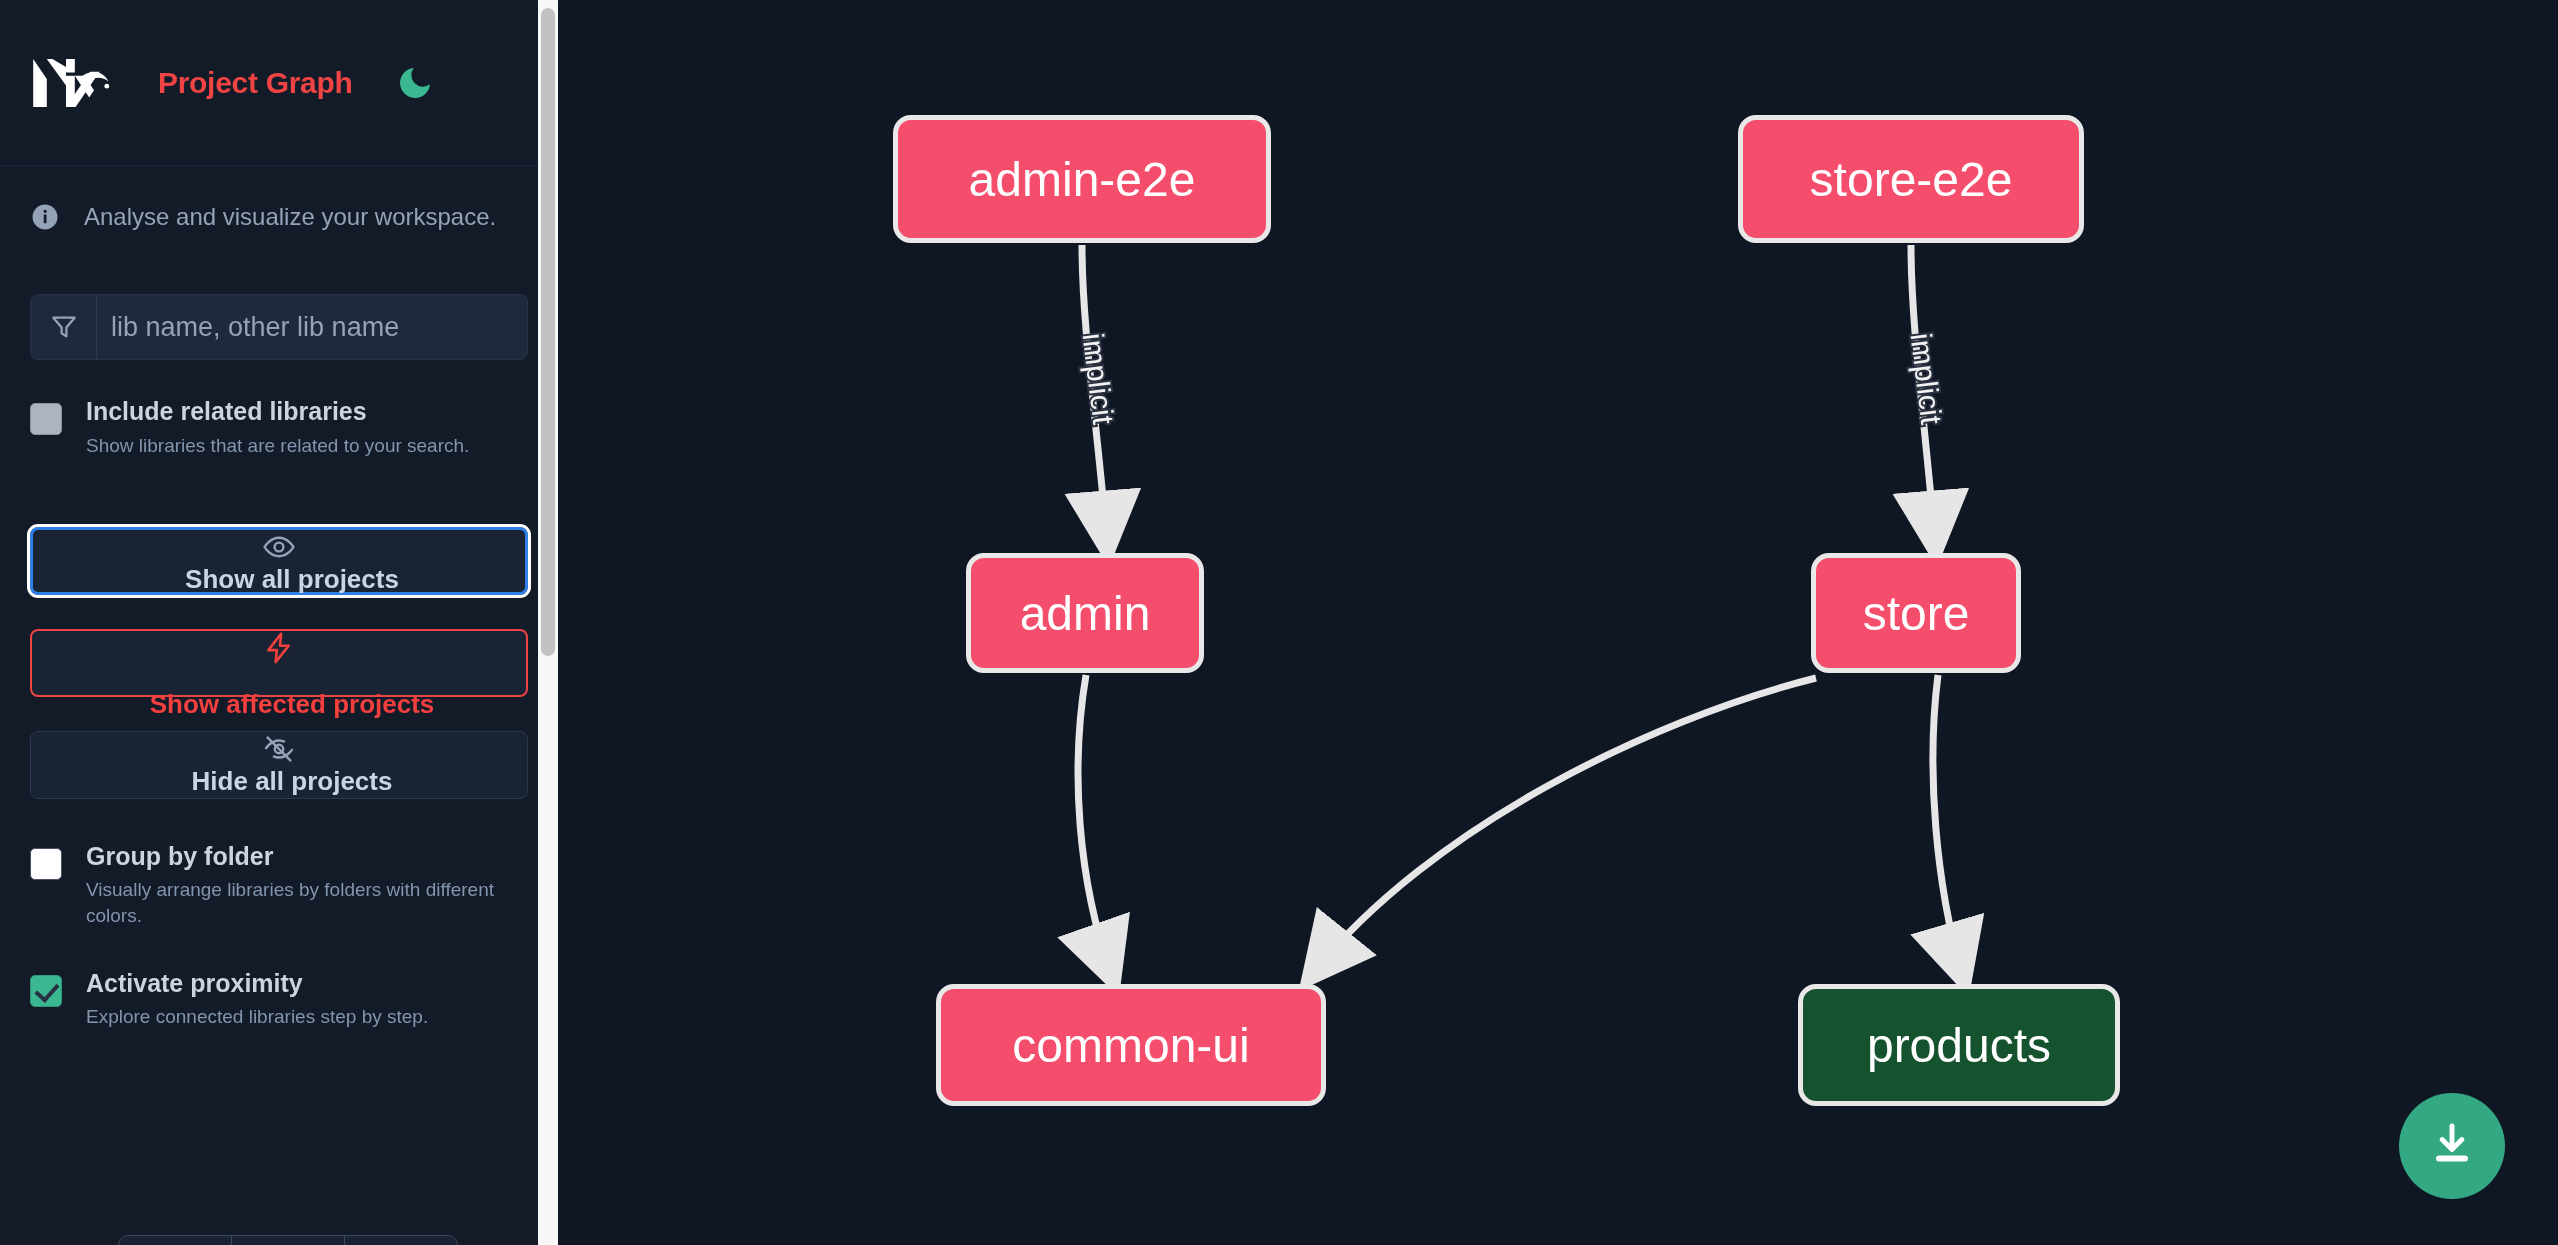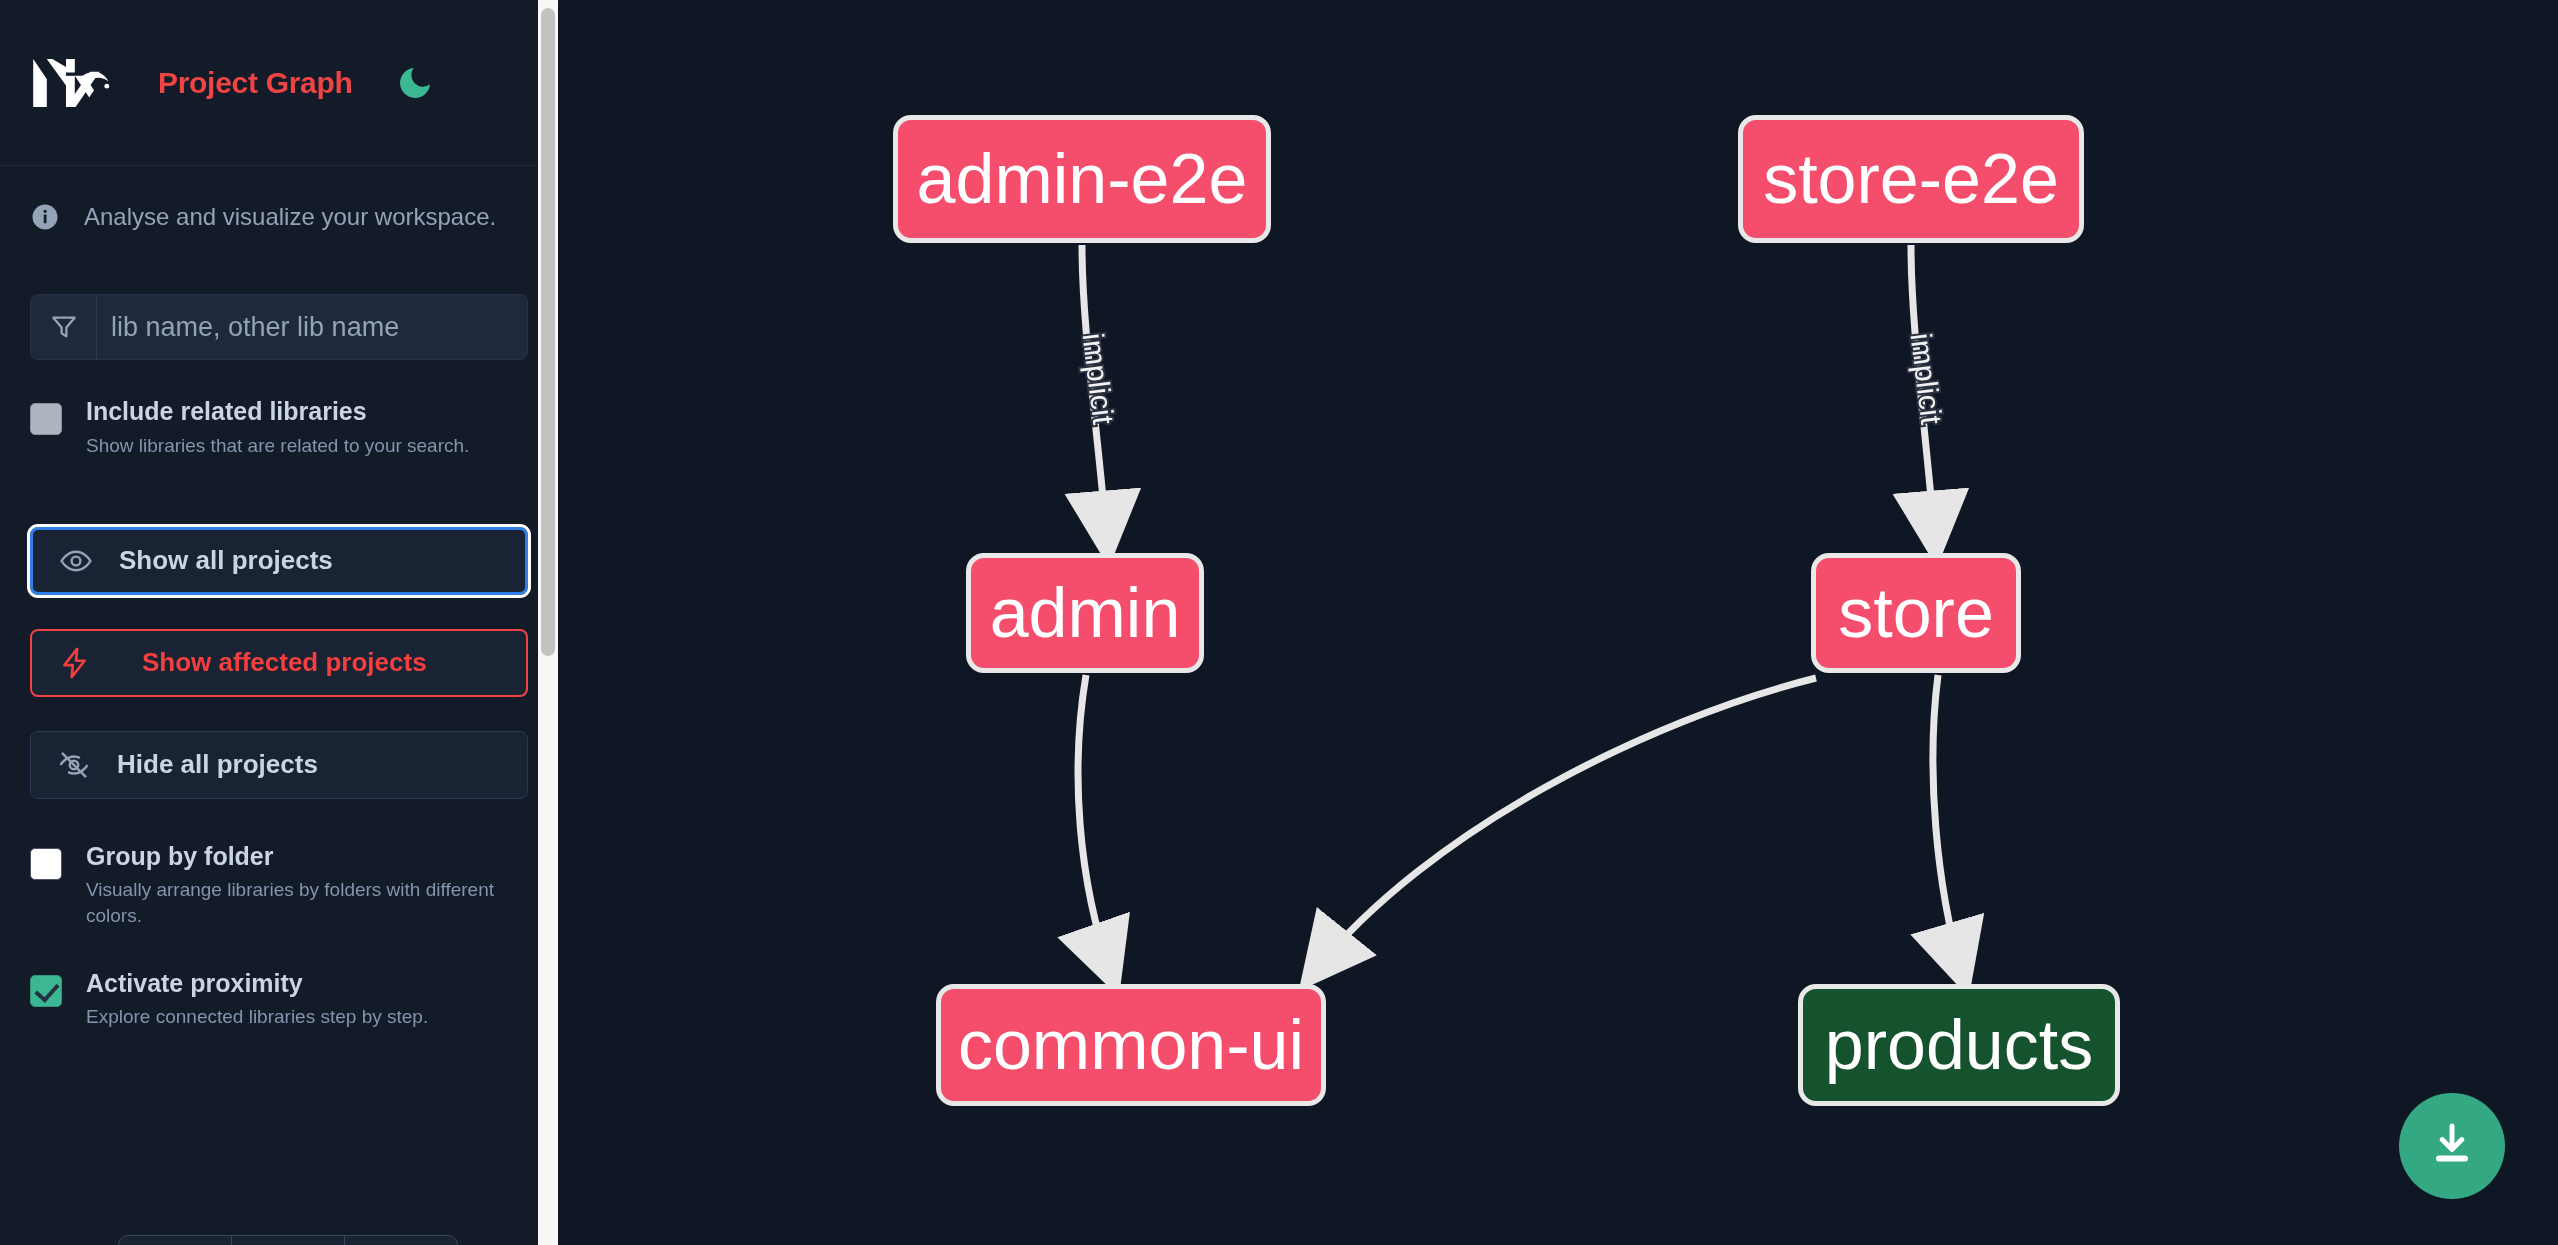--- a/index.html
+++ b/index.html
@@ -94,20 +94,21 @@
     height: 68px; width: 100%;
     border-radius: 8px;
     padding-left: 26px;
     cursor: pointer;
     background: #1a2334;
     border: 1px solid #2b3851;
     color: #cbd5e1;
     font-size: 26px; font-weight: 700;
     font-family: "Liberation Sans", sans-serif;
     text-align: left;
+    flex-direction: column;
   }
   .btn .bicon { flex: 0 0 34px; width: 34px; height: 34px; margin-right: 26px; display:flex; align-items:center; }
   .btn-showall {
     margin-top: 68px;
     border: 3px solid #2f7fe8;
     outline: 3px solid #ffffff;
     outline-offset: 0px;
   }
   .btn-affected {
     margin-top: 34px;
@@ -152,21 +153,21 @@
     background: #0f1624;
     overflow: hidden;
   }
   .gsvg { position: absolute; left: 0; top: 0; width: 1983px; height: 1245px; }
   .node {
     position: absolute;
     display: flex; align-items: center; justify-content: center;
     border-radius: 18px;
     border: 5px solid #e8e8e8;
     color: #ffffff;
-    font-size: 70px;
+    font-size: 48px;
     font-family: "Liberation Sans", sans-serif;
     white-space: nowrap;
     cursor: pointer;
   }
   .node.pink { background: #f54e6d; }
   .node.gray { background: #14532d; }
 
   .dl-btn {
     position: absolute;
     right: 53px; bottom: 46px;

